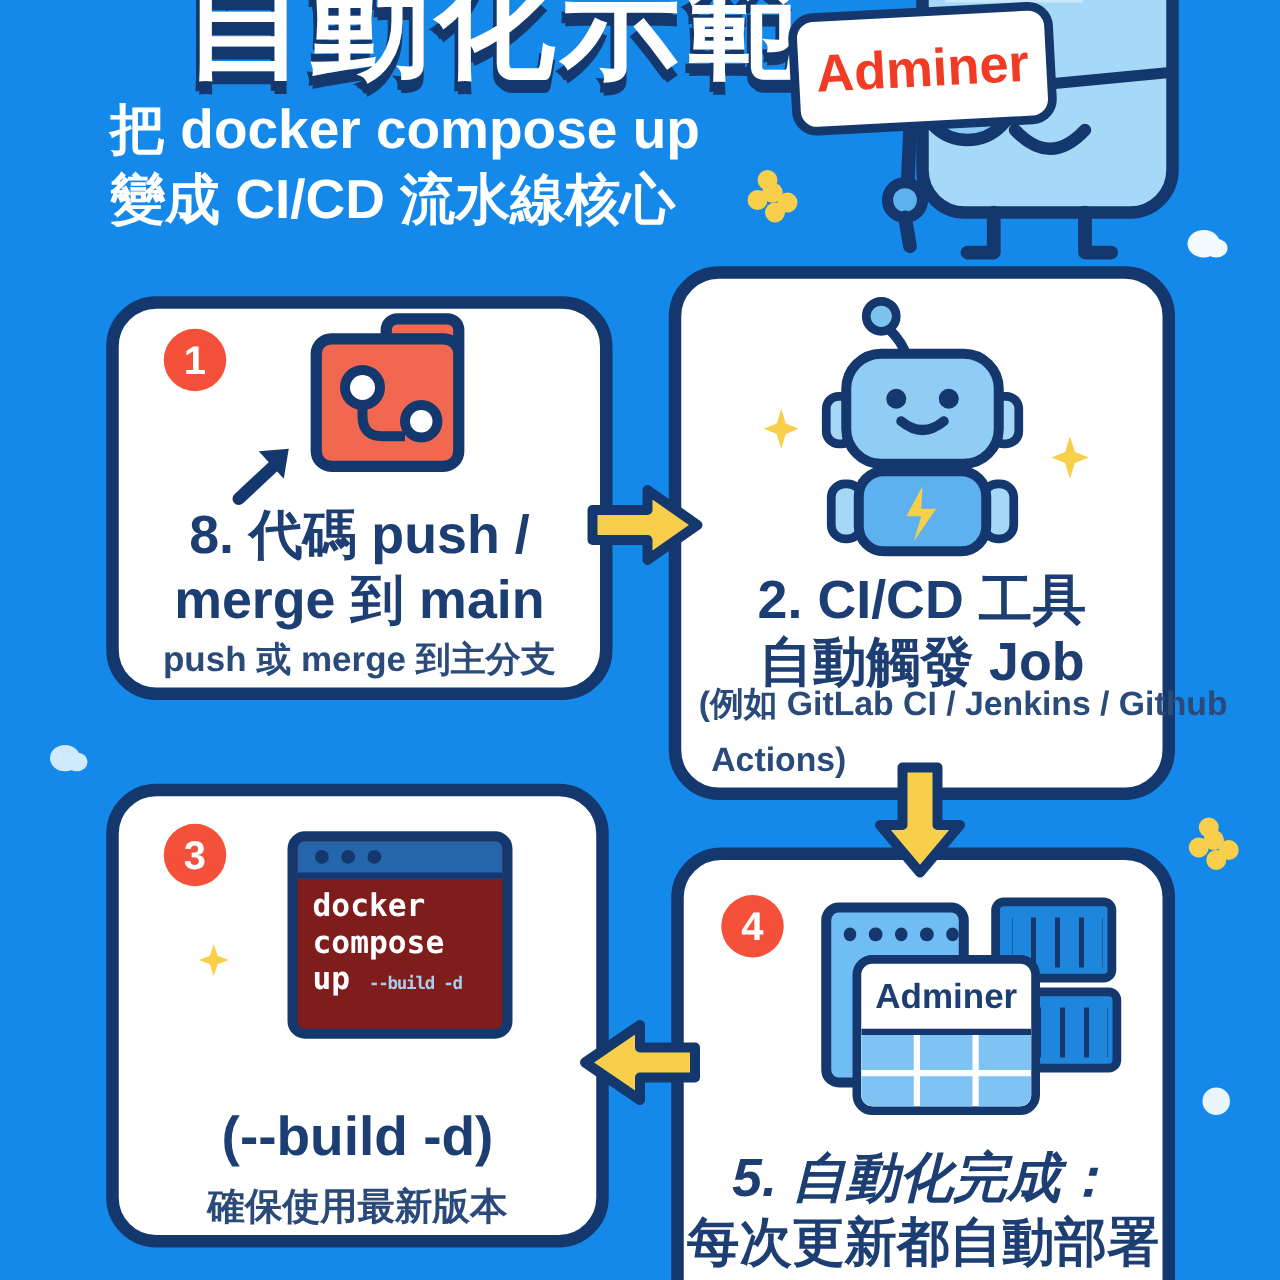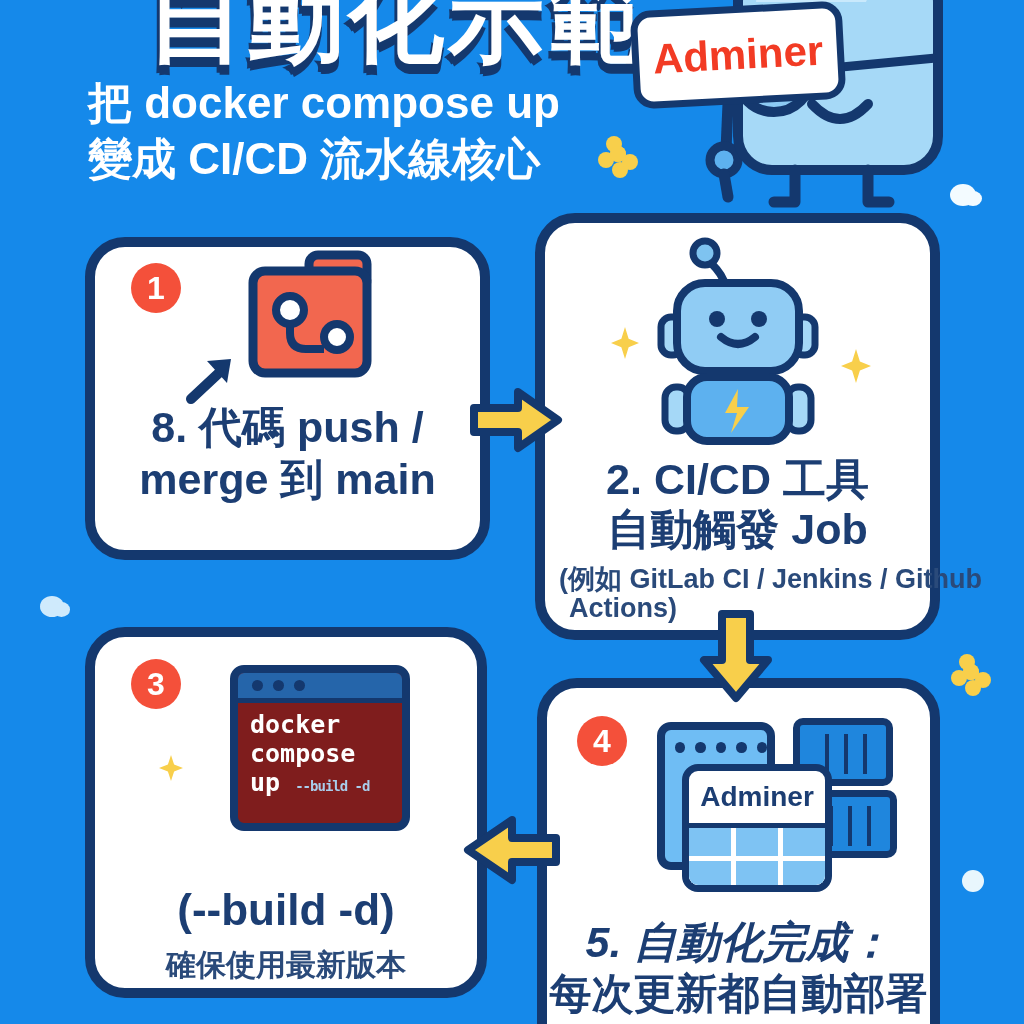--- a/index.html
+++ b/index.html
@@ -166,20 +166,21 @@
       <circle cx="53" cy="63" r="14" fill="#ffffff" stroke="#14386e" stroke-width="8"></circle>
       <circle cx="100" cy="90" r="13" fill="#ffffff" stroke="#14386e" stroke-width="8"></circle>
     </svg>
 
     <svg style="position:absolute; left:88px; top:104px;" width="60" height="55" viewBox="0 0 60 55">
       <path d="M8 48 L38 20" stroke="#14386e" stroke-width="10" fill="none" stroke-linecap="round"></path>
       <path d="M24 10 L48 8 L44 32 Z" fill="#14386e"></path>
     </svg>
     <div class="card-title" style="top:152px;">8. 代碼 push /</div>
     <div class="card-title" style="top:204px;">merge 到 main</div>
+    <div class="card-sub" style="top:262px;">push 或 merge 到主分支</div>
   </div>
 
   <svg class="arrow" style="left:466px; top:384px;" width="100" height="72" viewBox="0 0 100 72">
     <path d="M8 24 H52 V8 L92 36 L52 64 V48 H8 Z" fill="#f8cf4b" stroke="#14386e" stroke-width="8" stroke-linejoin="round"></path>
   </svg>
 
   <div class="card card2">
     <div class="star4" style="left:66px; top:104px; width:28px; height:32px;"></div>
     <div class="star4" style="left:296px; top:126px; width:30px; height:34px;"></div>
 
@@ -192,21 +193,21 @@
       <circle cx="64" cy="82" r="8" fill="#14386e"></circle>
       <circle cx="106" cy="82" r="8" fill="#14386e"></circle>
       <path d="M68 100 Q85 114 102 100" stroke="#14386e" stroke-width="8" fill="none" stroke-linecap="round"></path>
       <rect x="12" y="150" width="24" height="44" rx="11" fill="#a5d8f7" stroke="#14386e" stroke-width="7"></rect>
       <rect x="134" y="150" width="24" height="44" rx="11" fill="#a5d8f7" stroke="#14386e" stroke-width="7"></rect>
       <rect x="34" y="140" width="102" height="64" rx="20" fill="#5db1ef" stroke="#14386e" stroke-width="8"></rect>
       <path d="M85 152 L72 176 L84 176 L78 196 L96 170 L84 170 Z" fill="#f8cf4b"></path>
     </svg>
     <div class="card-title" style="top:228px;">2. CI/CD 工具</div>
     <div class="card-title" style="top:278px;">自動觸發 Job</div>
-    <div class="card-sub" style="top:338px; text-align:center; padding-left:14px; font-size:27px;">(例如 GitLab CI / Jenkins / Github</div>
+    <div class="card-sub" style="top:322px; text-align:center; padding-left:14px; font-size:27px;">(例如 GitLab CI / Jenkins / Github</div>
     <div class="card-sub" style="top:370px; text-align:left; padding-left:24px; font-size:27px;">Actions)</div>
   </div>
 
   <svg class="arrow" style="left:698px; top:608px;" width="76" height="96" viewBox="0 0 76 96">
     <path d="M24 6 H52 V52 H70 L38 90 L6 52 H24 Z" fill="#f8cf4b" stroke="#14386e" stroke-width="8" stroke-linejoin="round"></path>
   </svg>
 
   <svg class="arrow" style="left:460px; top:810px;" width="104" height="80" viewBox="0 0 104 80">
     <path d="M96 28 H52 V10 L8 40 L52 70 V52 H96 Z" fill="#f8cf4b" stroke="#14386e" stroke-width="8" stroke-linejoin="round"></path>
   </svg>

